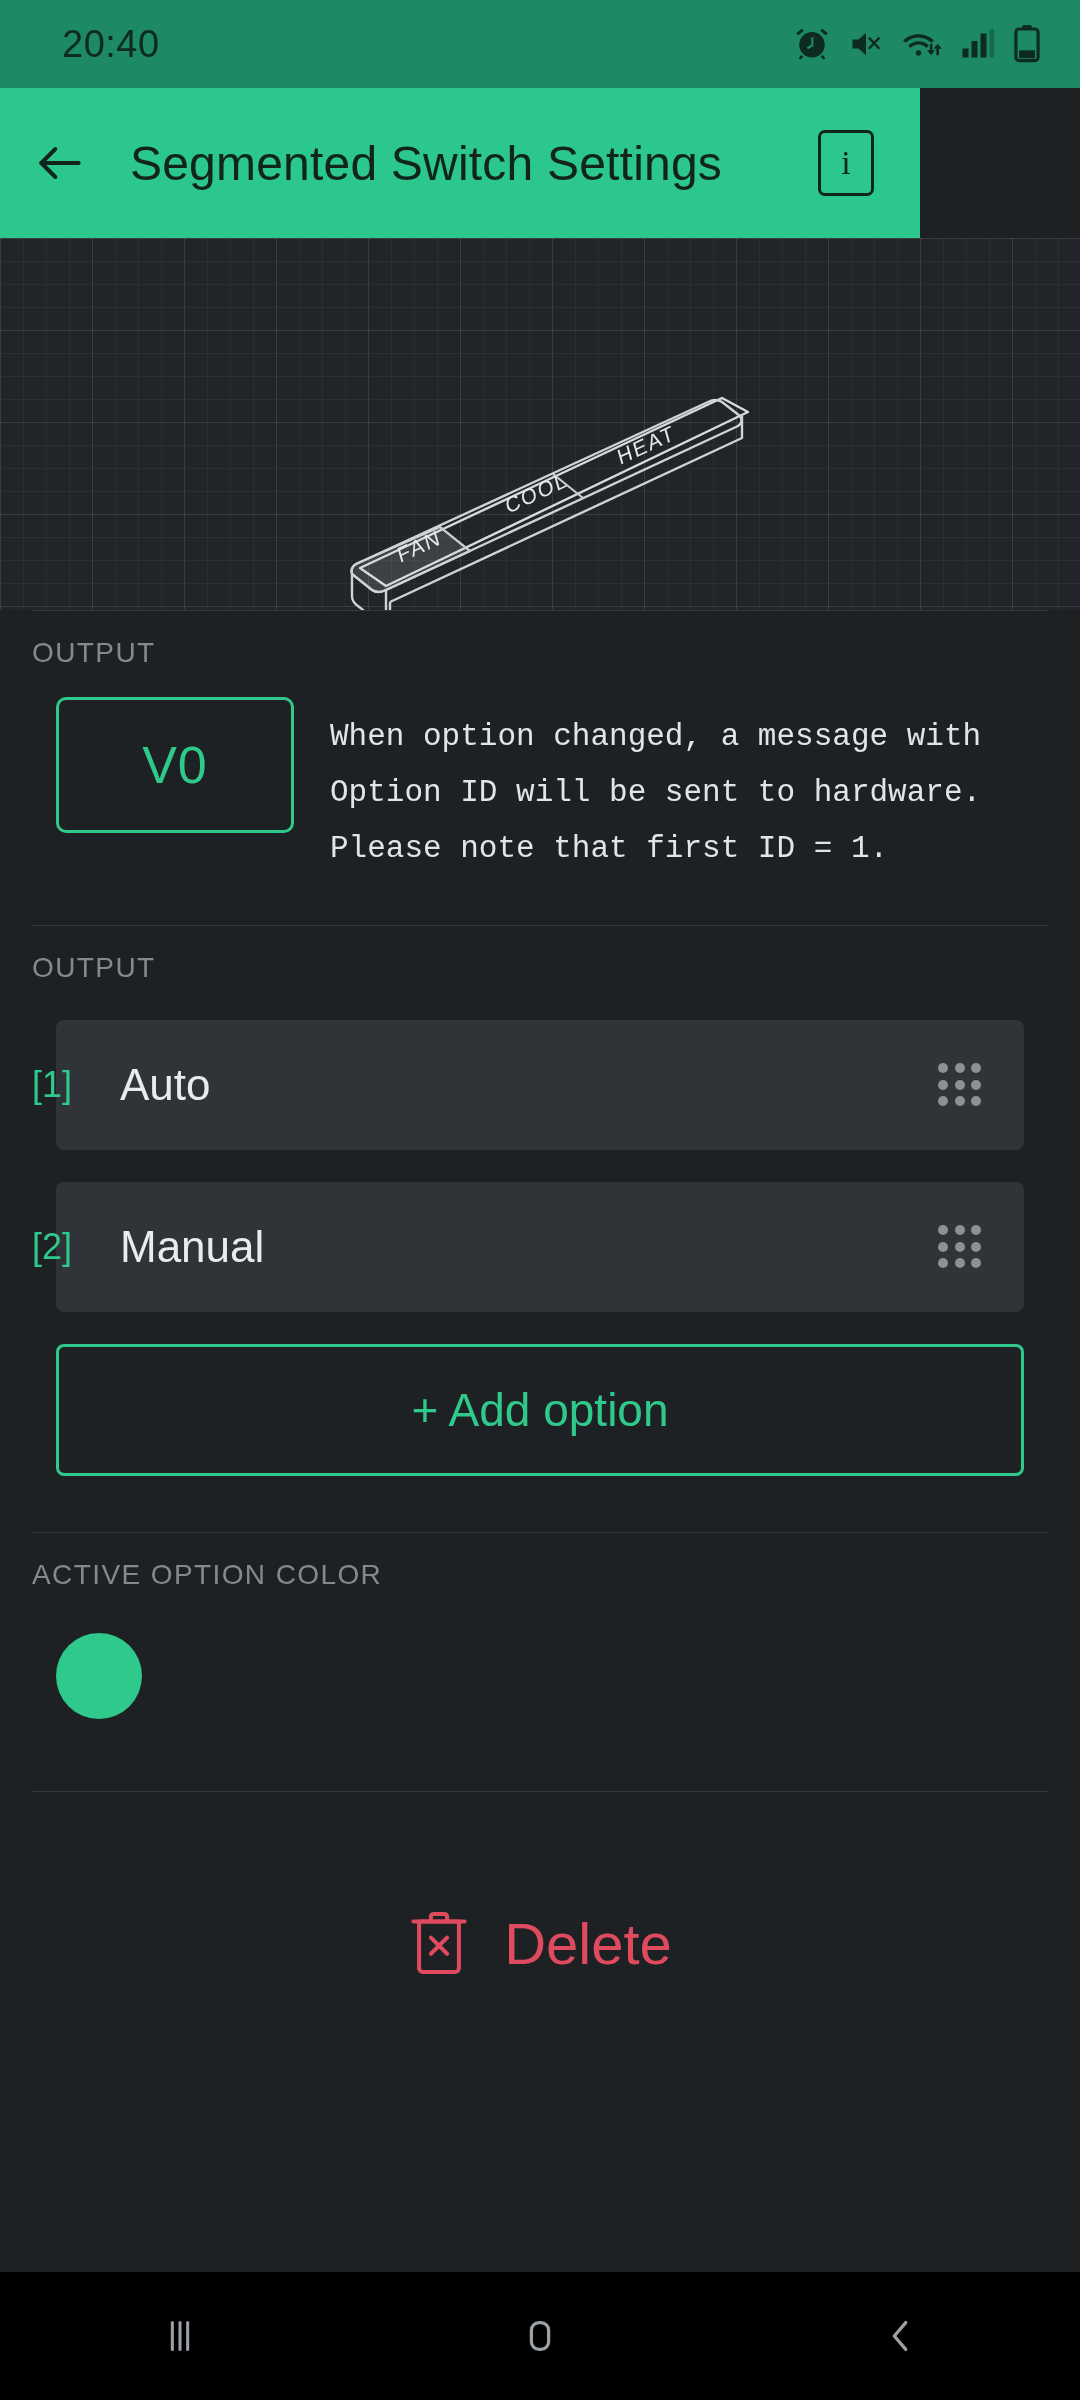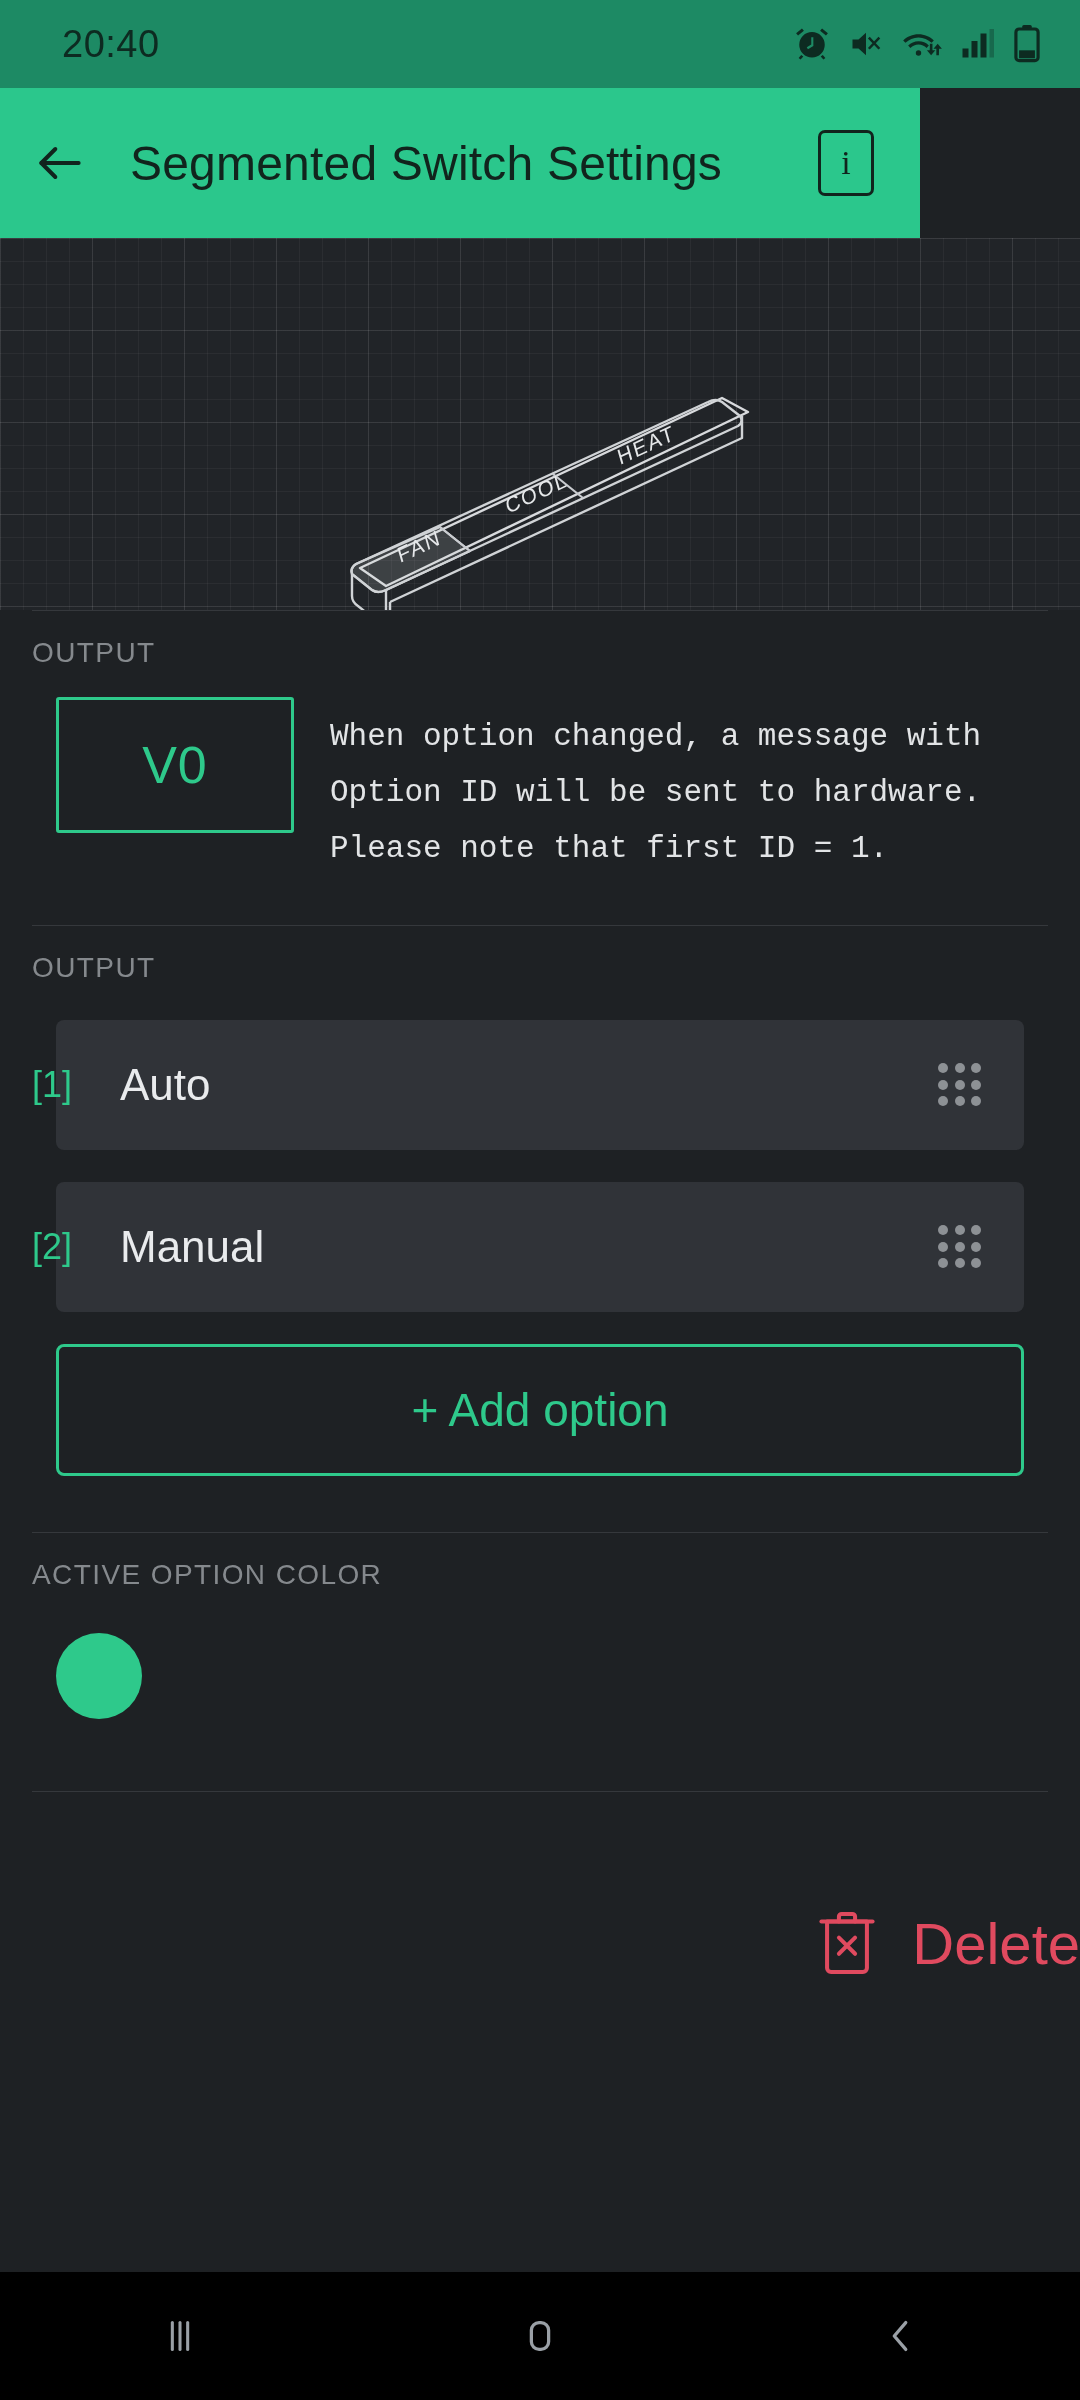--- a/index.html
+++ b/index.html
@@ -71,21 +71,21 @@
 
   .section-label {
     font-size:28px; color:#85898d; letter-spacing:1.4px;
     padding:26px 0 0 32px;
   }
 
   
   .output-row { display:flex; align-items:flex-start; padding:28px 32px 0 56px; }
   .pin-box {
     width:238px; height:136px; flex:none;
-    border:3px solid #2ec98b; border-radius:3px;
+    border:3px solid #2ec98b; border-radius:10px;
     display:flex; align-items:center; justify-content:center;
     cursor:pointer;
   }
   .pin-box span { font-size:52px; color:#2ec98b; letter-spacing:1px; }
   .output-desc {
     margin-left:36px; padding-top:12px;
     font-family:"Liberation Mono", monospace;
     font-size:31px; line-height:56px; color:#e2e4e6;
     white-space:pre-line;
   }
@@ -120,21 +120,21 @@
   }
 
   
   .color-swatch {
     width:86px; height:86px; border-radius:50%;
     background:#2ec98b; margin:42px 0 0 56px; cursor:pointer;
   }
 
   
   .delete-btn {
-    display:flex; align-items:center; justify-content:flex-end;
+    display:flex; align-items:center; justify-content:center;
     gap:34px; margin-top:116px; cursor:pointer;
   }
   .delete-btn span { font-size:58px; color:#e04a5f; }
 
   
   .navbar {
     position:absolute; bottom:0; left:0; width:1080px; height:128px;
     background:#000; display:flex; align-items:center; justify-content:space-around;
   }
   .navbar div { display:flex; align-items:center; justify-content:center; width:200px; height:128px; cursor:pointer; }

